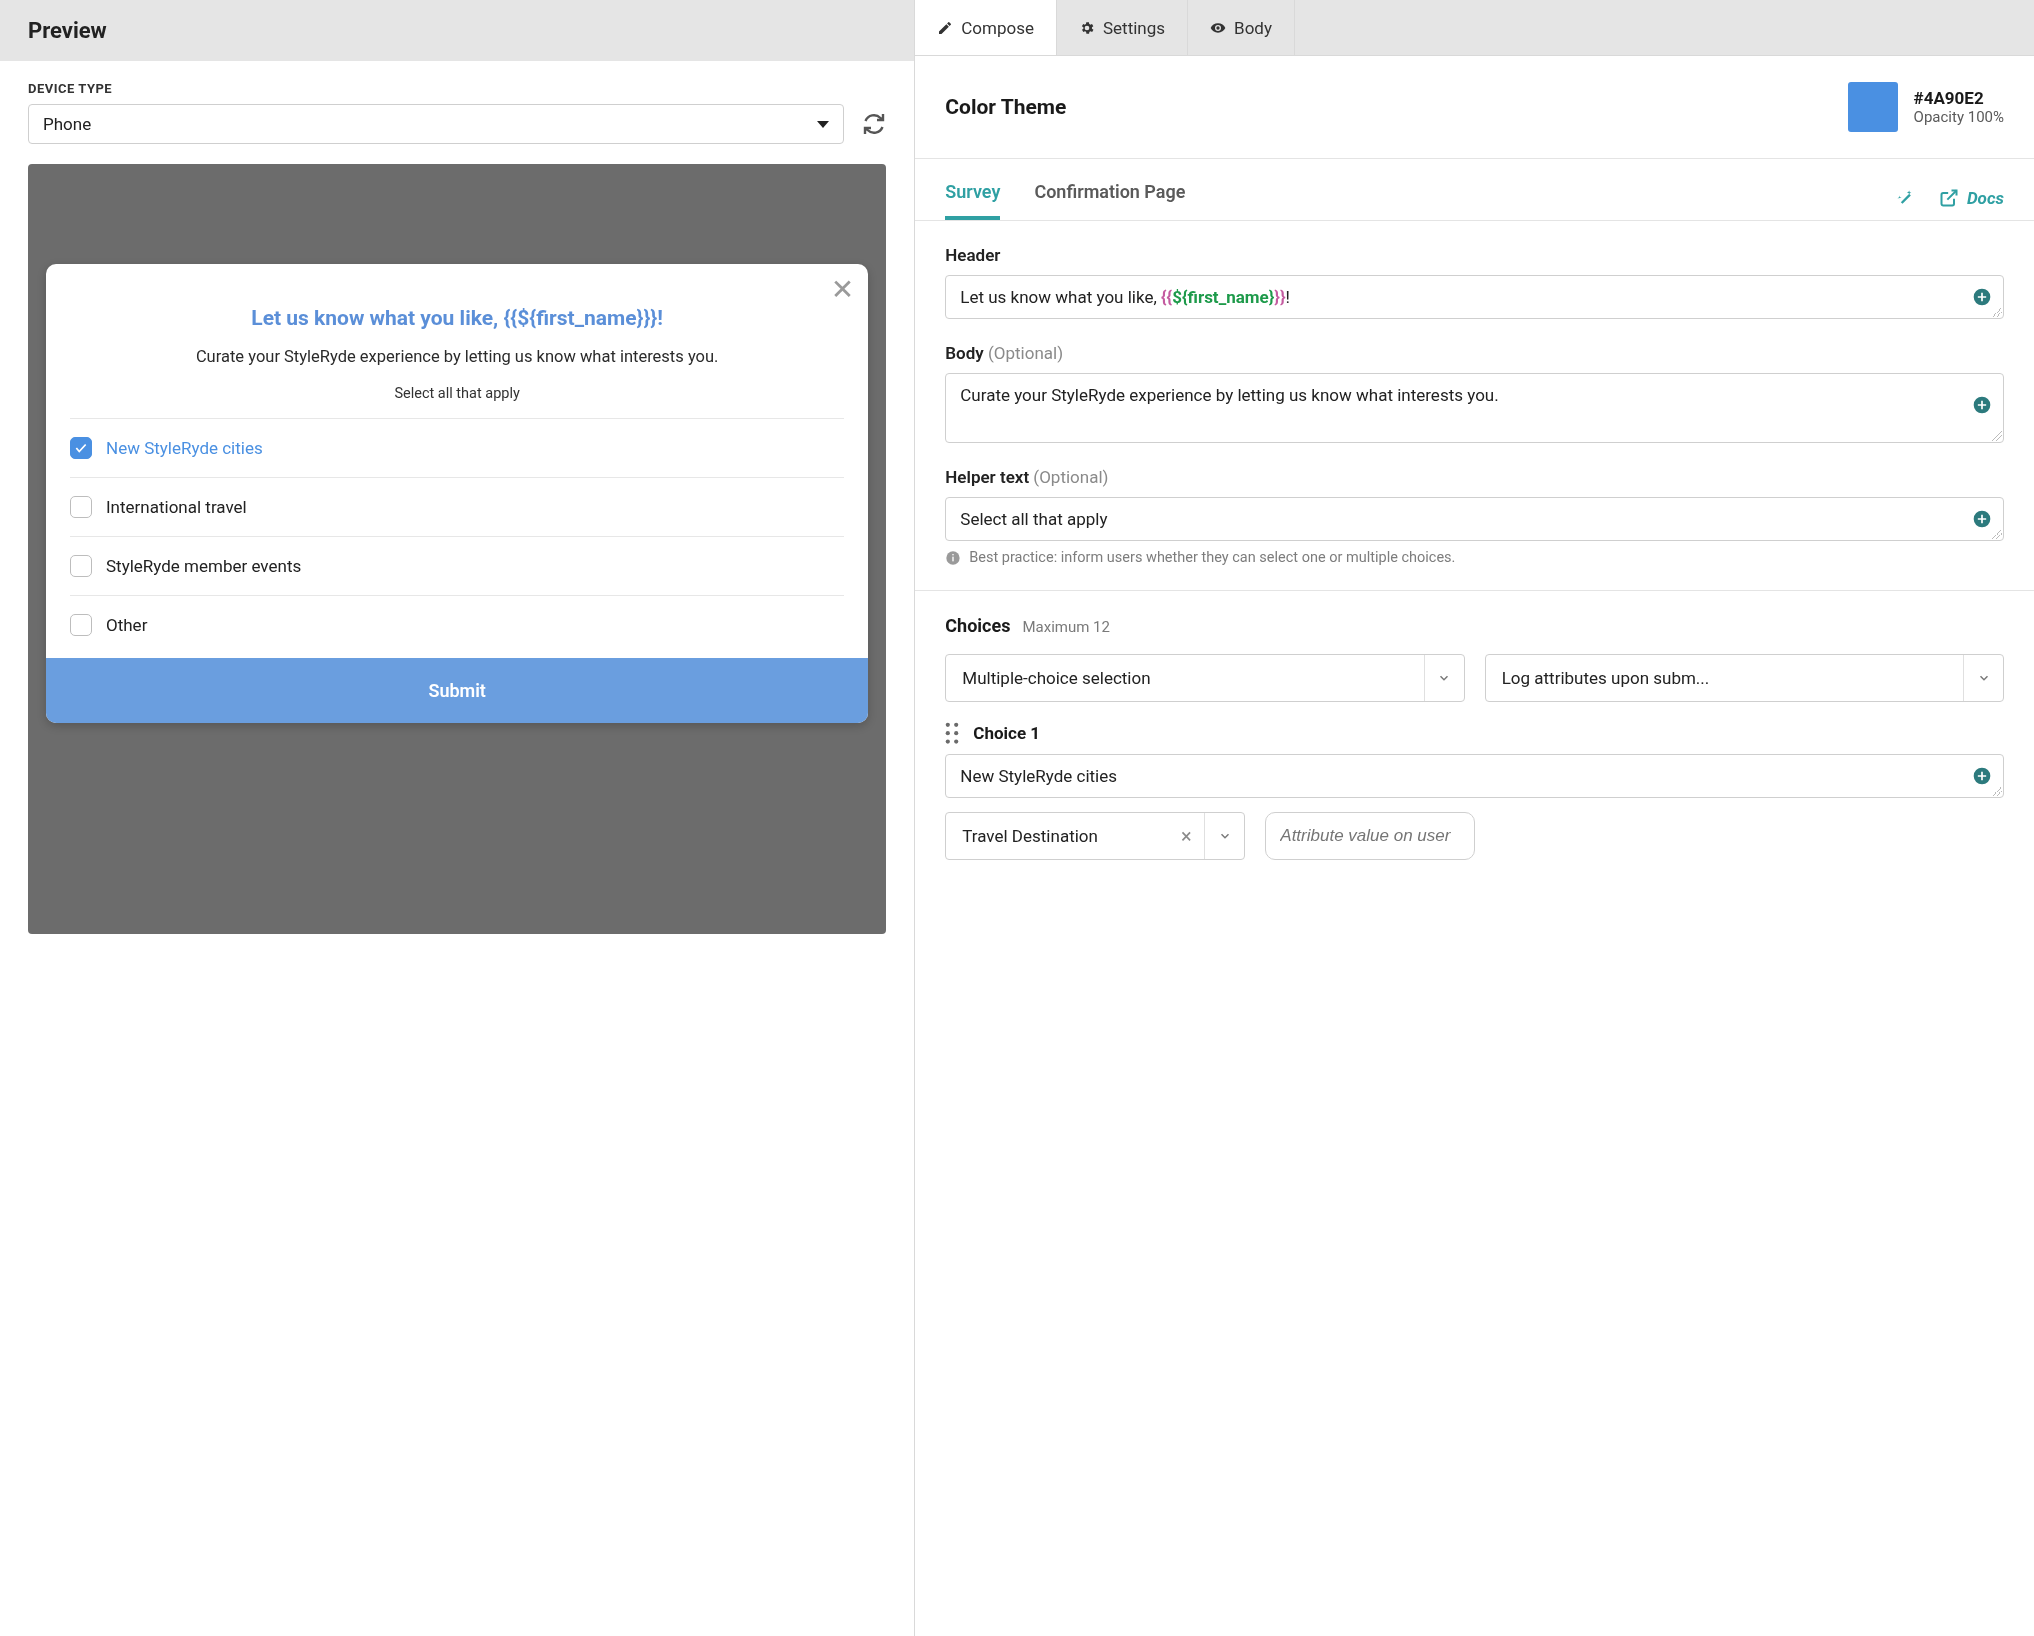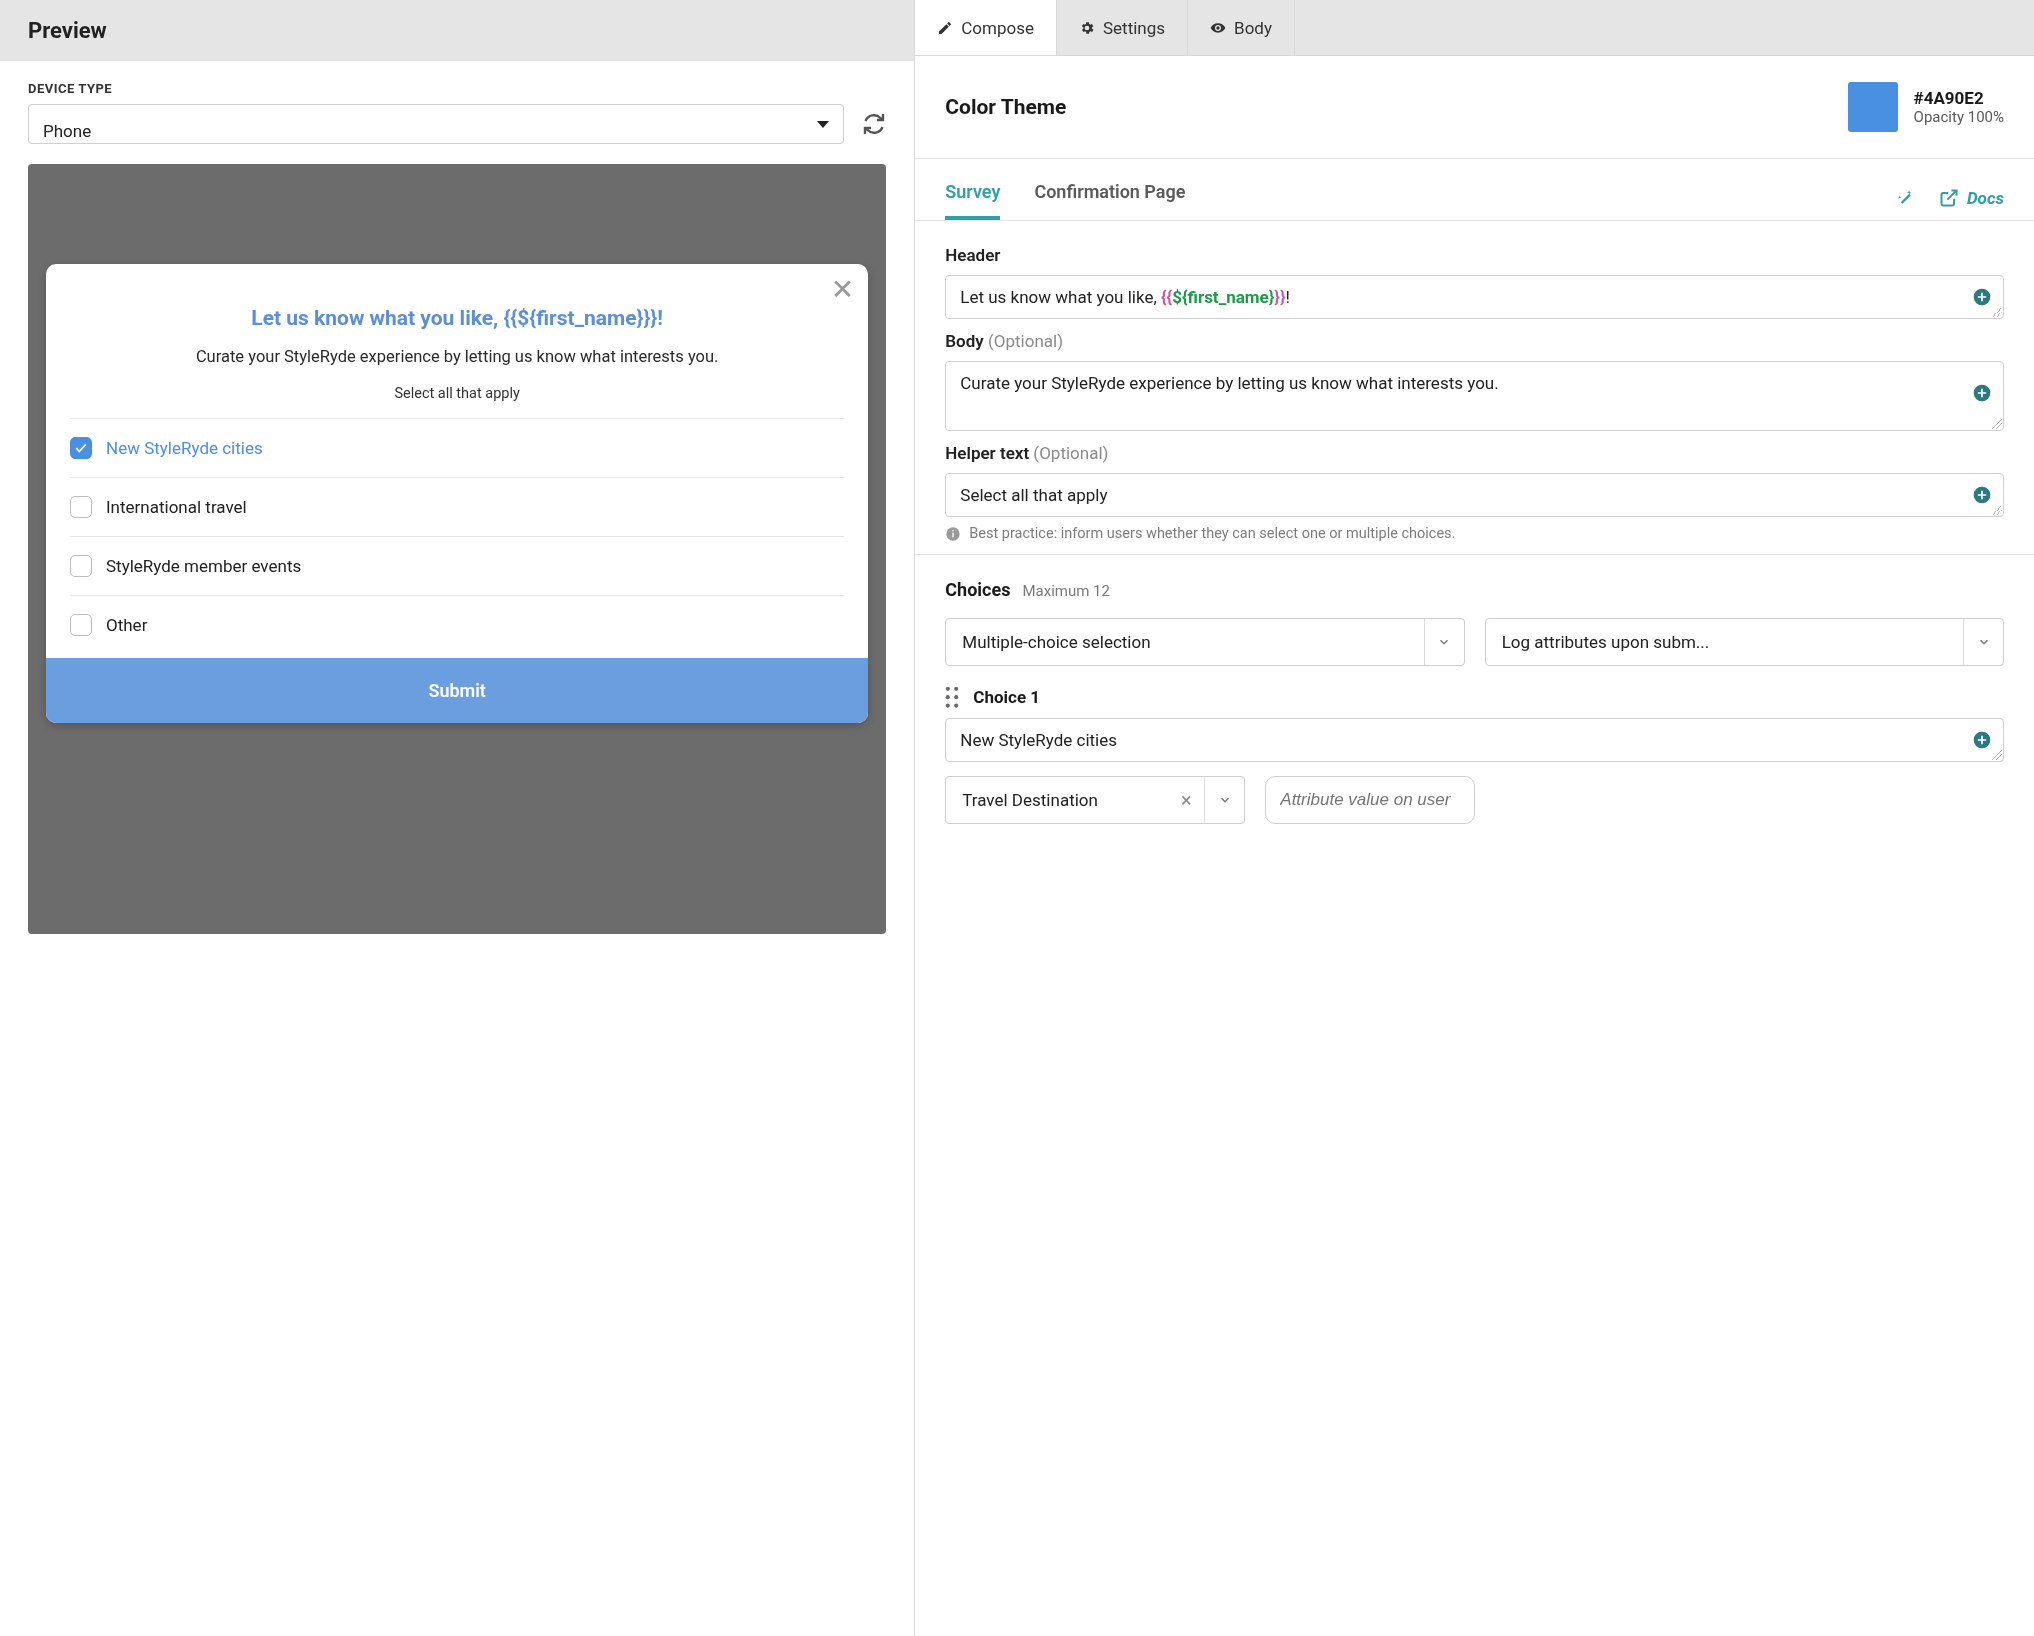--- a/index.html
+++ b/index.html
@@ -26,22 +26,22 @@
     color: #222;
   }
   .device-block { padding: 20px 28px 10px; }
   .device-label {
     font-size: 13px; letter-spacing: 0.5px; font-weight: 700; color: #333;
     margin-bottom: 8px;
   }
   .device-row { display: flex; align-items: center; gap: 18px; }
   .device-select {
     flex: 1; height: 40px; border: 1px solid #cfcfcf; border-radius: 4px;
-    display: flex; align-items: flex-start; justify-content: space-between;
-    padding: 16px 14px; font-size: 17px; color: #222; cursor: pointer; background: #fff; gap: 24px;
+    display: flex; align-items: center; justify-content: space-between;
+    padding: 4px 14px; font-size: 17px; color: #222; cursor: pointer; background: #fff; gap: 24px;
   }
   .device-select .caret {
     width: 0; height: 0; border-left: 6px solid transparent; border-right: 6px solid transparent;
     border-top: 7px solid #222;
   }
   .refresh-icon { width: 24px; height: 24px; color: #555; cursor: pointer; }
   .phone-frame-wrap { padding: 10px 28px 0; }
   .phone-frame {
     background: #6c6c6c;
     padding: 100px 18px 18px;
@@ -117,21 +117,21 @@
   .subtabs { display: flex; gap: 34px; }
   .subtab {
     font-size: 18px; font-weight: 600; color: #5a5a5a; padding-bottom: 14px; cursor: pointer;
     border-bottom: 4px solid transparent;
   }
   .subtab.active { color: #2fa0a3; border-bottom-color: #2fa0a3; }
   .subtab-actions { display: flex; align-items: center; gap: 24px; padding-bottom: 12px; }
   .subtab-actions .glyph { color: #2fa0a3; cursor: pointer; width: 20px; height: 20px; }
   .docs-link { color: #2fa0a3; font-weight: 700; font-size: 17px; display: flex; align-items: center; gap: 8px; cursor: pointer; font-style: italic; }
   .form-area { padding: 24px 30px 30px; overflow-y: auto; }
-  .field { margin-bottom: 12px; }
+  .field { margin-bottom: 24px; }
   .field-label { font-size: 17px; font-weight: 600; color: #222; margin-bottom: 10px; }
   .field-label .opt { font-weight: 400; color: #8a8a8a; }
   .tfield {
     width: 100%; border: 1px solid #cfcfcf; border-radius: 4px;
     padding: 11px 42px 11px 14px; font-size: 17px; color: #222; background: #fff;
     position: relative; min-height: 44px; resize: none;
   }
   .tfield-wrap { position: relative; }
   .plus-btn {
     position: absolute; right: 12px; top: 50%; transform: translateY(-50%);

